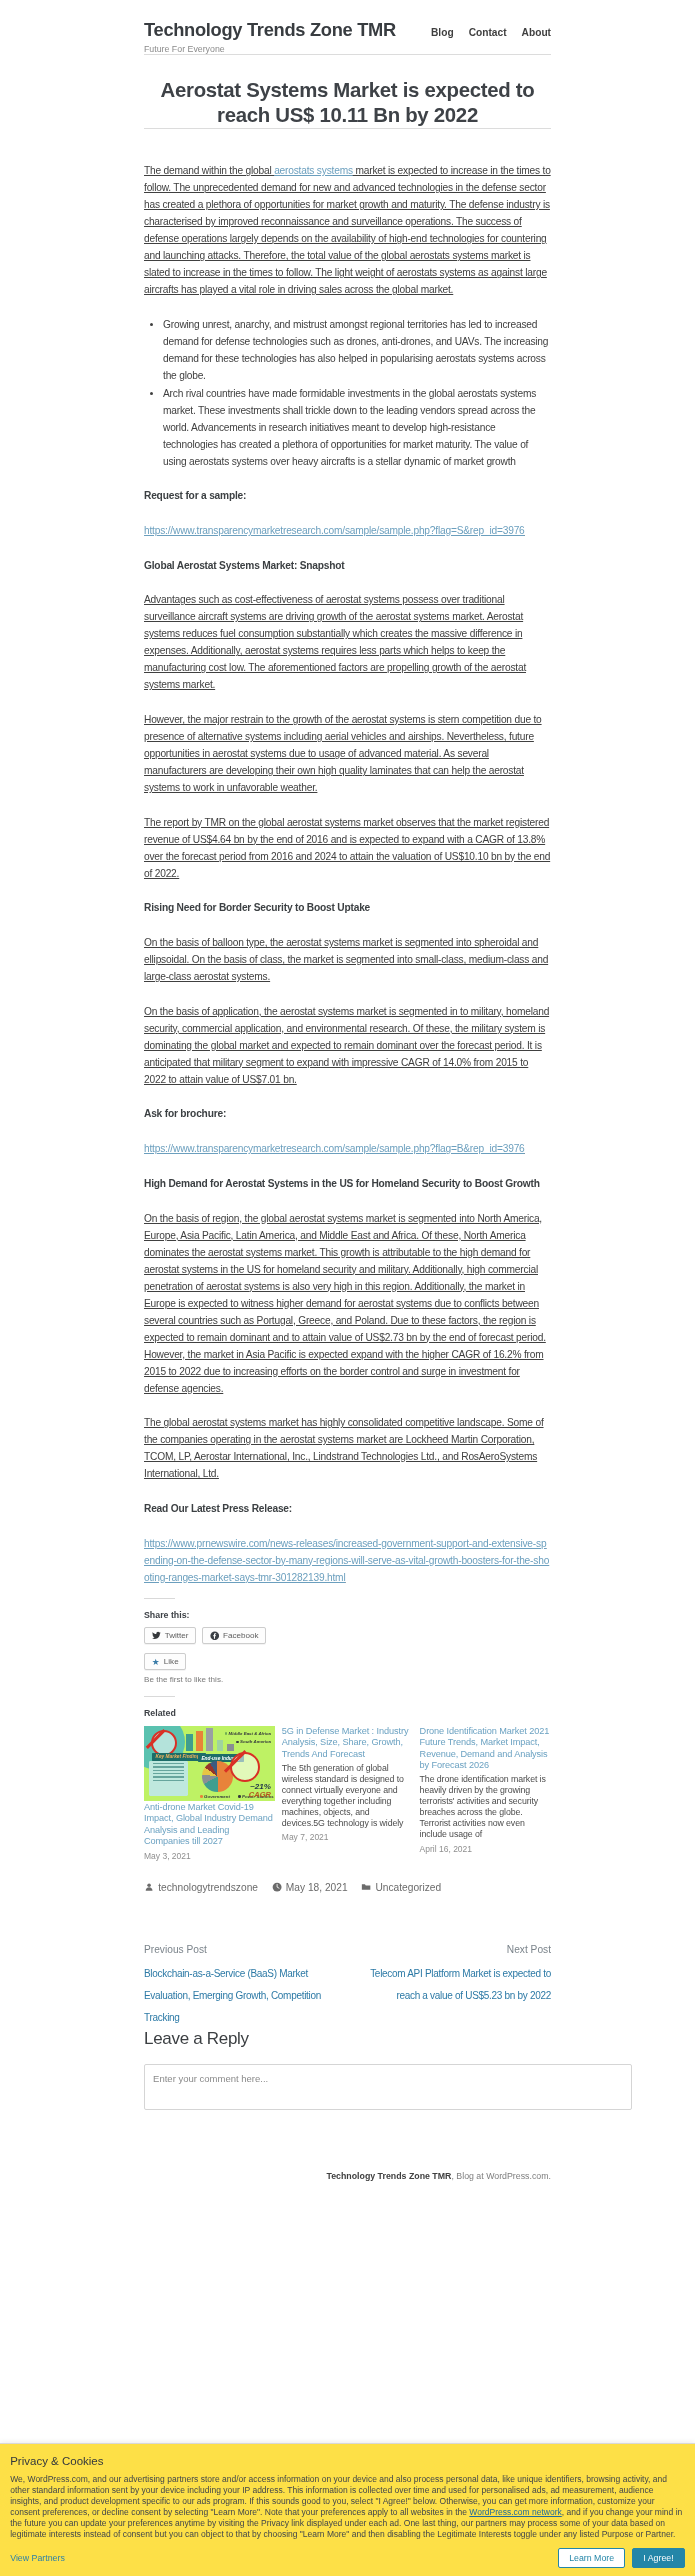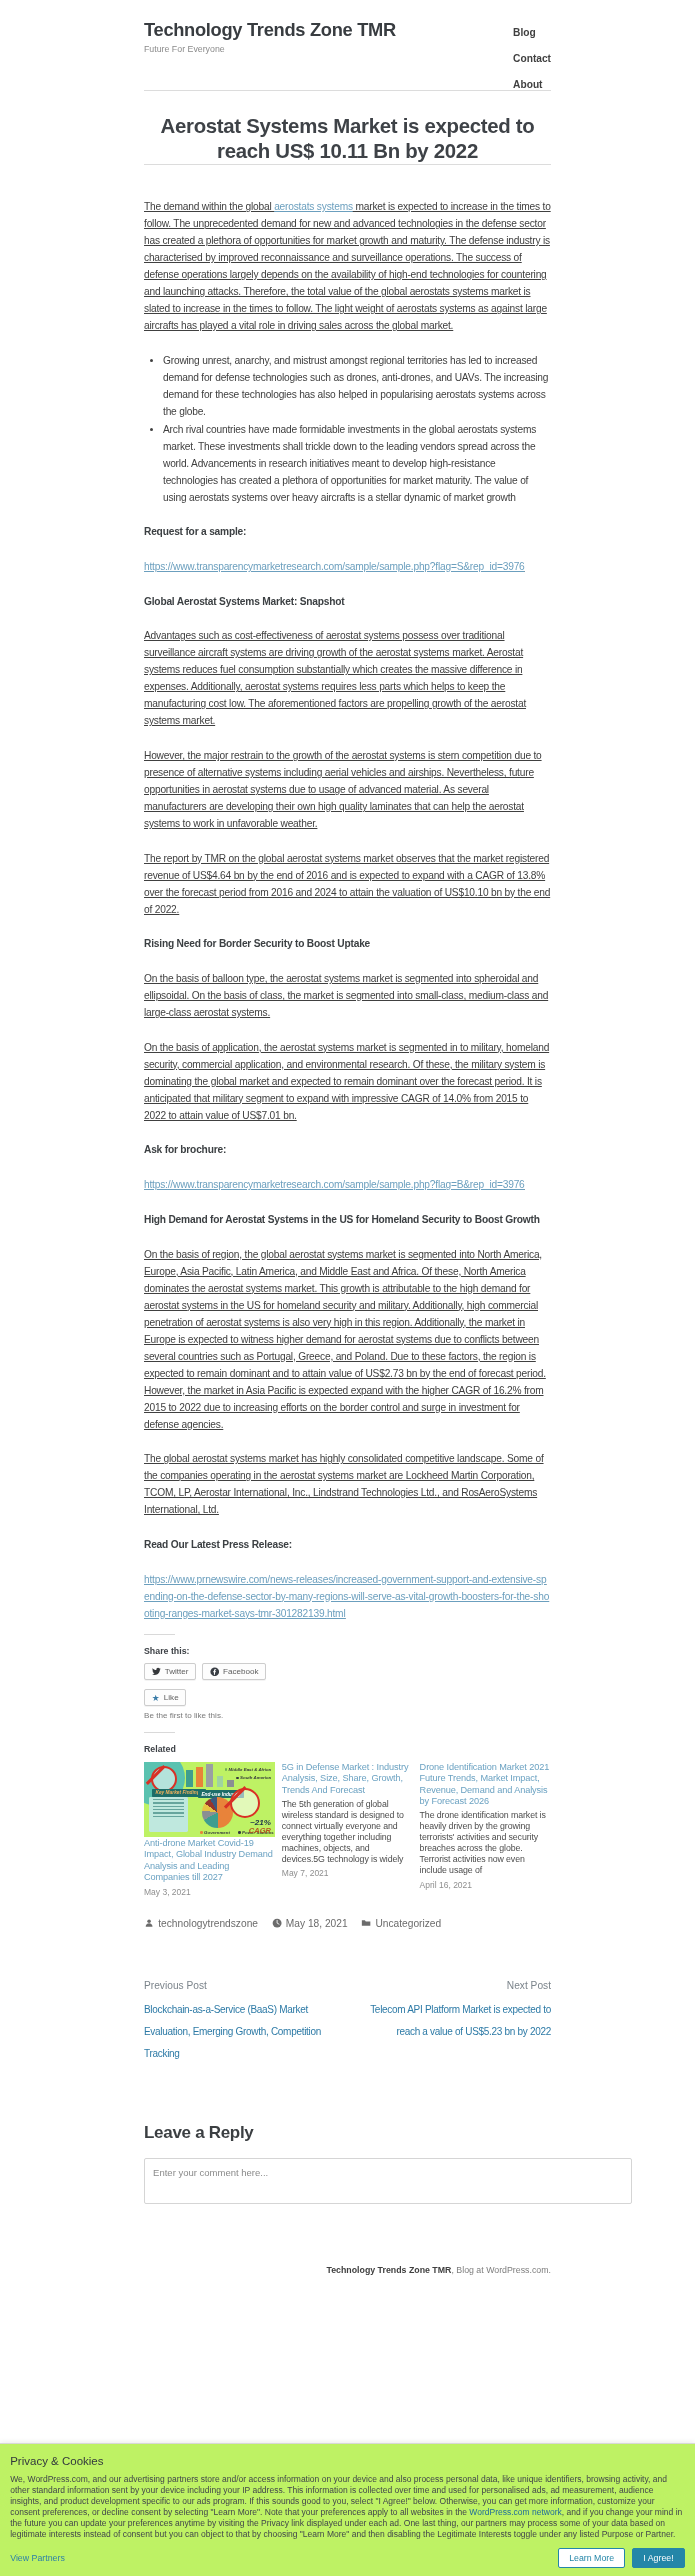--- a/index.html
+++ b/index.html
@@ -12,21 +12,21 @@
            background:#fff; border-bottom:2px solid #1e3a48; }
   .wpbar .txt { font-size:9.5px; color:#1e3a48; }
   .wpbar button { background:#fff; border:0.7px solid #1e3a48; color:#1e3a48; font-size:8.8px;
                   padding:2.7px 15px; cursor:pointer; font-family:inherit; }
 
   
   .col { width:407px; margin:0 auto; }
   .site-header { display:flex; justify-content:space-between; align-items:flex-start; padding-top:20.4px; }
   .site-title { font-size:18.3px; font-weight:bold; color:#383c40; letter-spacing:-0.3px; line-height:20.4px; }
   .tagline { font-size:8.8px; color:#8b8b8b; margin-top:3.4px; }
-  .nav { display:flex; gap:15px; margin-top:6.8px;flex-direction:column; }
+  .nav { display:flex; gap:15px; margin-top:6.8px; }
   .nav a { font-size:10.2px; font-weight:bold; color:#404040; text-decoration:none; cursor:pointer; }
   hr.wide { border:none; border-top:0.7px solid #dcdcdc; margin:0; }
   .hr1 { margin-top:11.5px; }
   .hr2 { margin-top:23px; }
 
   
   .post-title { margin-top:23px; text-align:center; font-size:20.4px; line-height:25px;
                 font-weight:bold; color:#3e4247; letter-spacing:-0.3px; }
   .body { margin-top:33px; font-size:10.2px; line-height:17px; letter-spacing:-0.2px; color:#404040; }
   .body p { margin-bottom:17.7px;text-decoration:underline; }
@@ -78,33 +78,33 @@
 
   
   .meta { display:flex; align-items:center; gap:13.6px; margin-top:20.4px; font-size:10.2px; color:#6b6b6b; }
   .meta span.item { display:inline-flex; align-items:center; gap:4.1px; cursor:pointer; }
   .post-nav { display:flex; margin-top:51px; }
   .pn { flex:1 1 50%; }
   .pn-label { font-size:10.2px; color:#7b848b; }
   .pn-title { display:block; margin-top:8.1px; font-size:10px; line-height:22px; font-weight:normal;
               color:#2d7aa6; text-decoration:none; letter-spacing:-0.3px; cursor:pointer; }
   .pn.next { text-align:right; }
-  .reply-h { margin-top:58px; font-size:17px; font-weight:bold; color:#3b3f42; letter-spacing:-0.3px; }
+  .reply-h { font-size:17px; font-weight:normal; color:#3b3f42; letter-spacing:-0.3px; }
   .comment-box { margin-top:15px; width:488px; height:46px; border:0.7px solid #d5d5d5; border-radius:2px;
                  padding:8.1px; font-size:9.5px; color:#404040; font-family:inherit; resize:none; }
   .comment-box::placeholder { color:#8a8a8a; }
   .site-footer { margin-top:59px; font-size:8.8px; color:#7d7d7d;text-align:right; }
   .site-footer .b { font-weight:bold; color:#404040; }
 
   
-  .cookie { position:absolute; left:0; right:0; bottom:0; background:#bef264; border-top:0.7px solid #d8d8d8;
+  .cookie { position:absolute; left:0; right:0; bottom:0; background:#fde047; border-top:0.7px solid #d8d8d8;
             box-shadow:0 -1.4px 5.4px rgba(0,0,0,.08); padding:11px 10.2px 8.1px; }
   .cookie h4 { font-size:11.5px; font-weight:normal; color:#33383d; margin-bottom:6.8px; }
   .cookie p { font-size:8.5px; line-height:11px; color:#41464b; margin-bottom:8.1px; }
-  .cookie p a { color:#1f6c9c; cursor:pointer; }
+  .cookie p a { color:#1f6c9c; text-decoration:underline; cursor:pointer; }
   .cookie-actions { display:flex; align-items:center; }
   .view-partners { font-size:8.8px; color:#2d81a8; text-decoration:none; cursor:pointer; }
   .cookie-actions .sp { flex:1; }
   .btn-outline { background:#fff; border:0.7px solid #2486a8; color:#2486a8; font-size:8.8px;
                  padding:4.1px 10.2px; border-radius:2px; cursor:pointer; font-family:inherit; margin-right:6.8px; }
   .btn-solid { background:#2486a8; border:0.7px solid #2486a8; color:#fff; font-size:8.8px;
                padding:4.1px 10.2px; border-radius:2px; cursor:pointer; font-family:inherit; }
   svg.ic { display:inline-block; vertical-align:-1.4px; }
 </style>
 </head>

